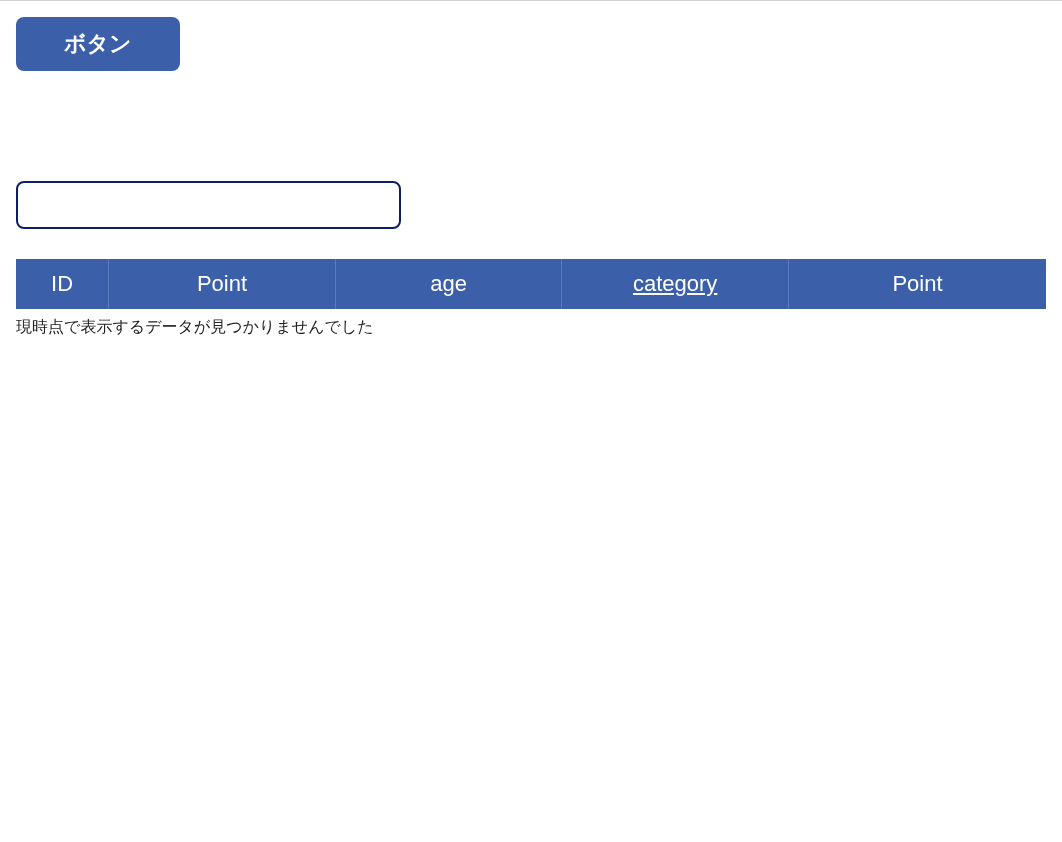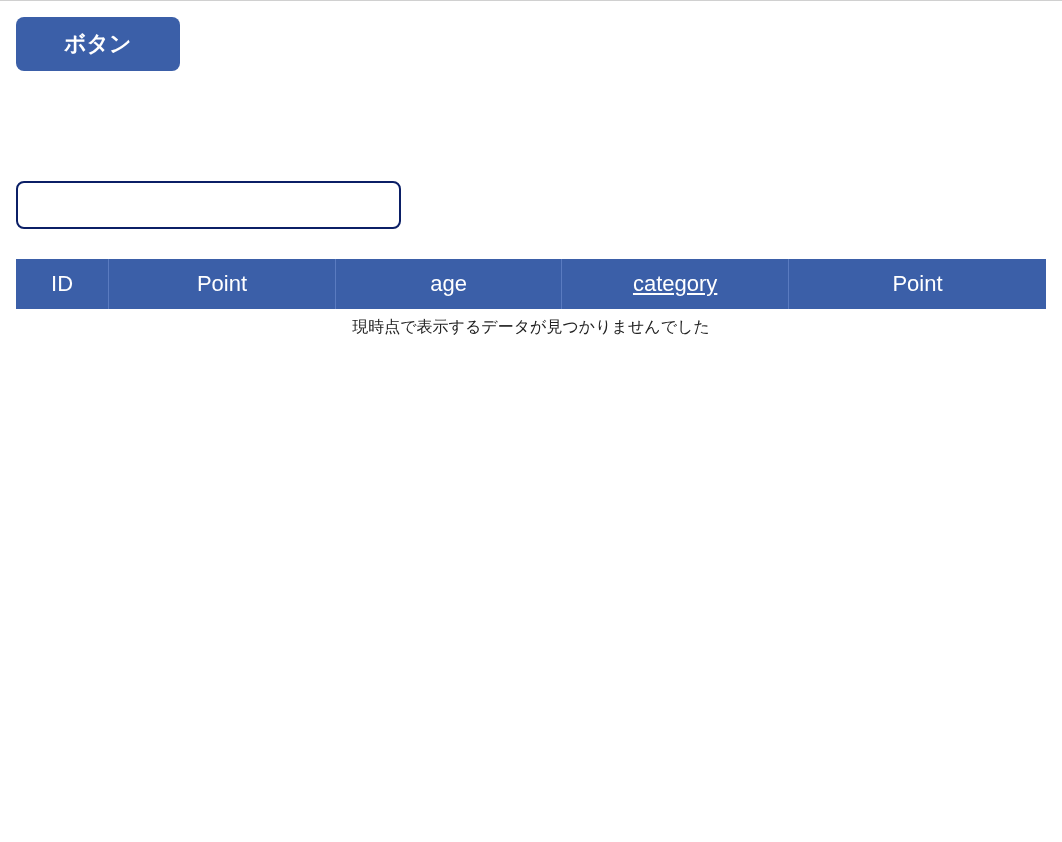--- a/index.html
+++ b/index.html
@@ -54,21 +54,20 @@
     }
     .data-table thead th:last-child {
       border-right: none;
     }
     .col-id { width: 9%; }
     .col-name { width: 22%; }
     .col-age { width: 22%; }
     .col-category { width: 22%; text-decoration: underline; }
     .col-point { width: 25%; }
     .empty-message {
-      text-align: center;
       font-size: 16px;
       color: #222;
       padding: 8px 0;
     }
   </style>
 </head>
 <body>
 
 
 

